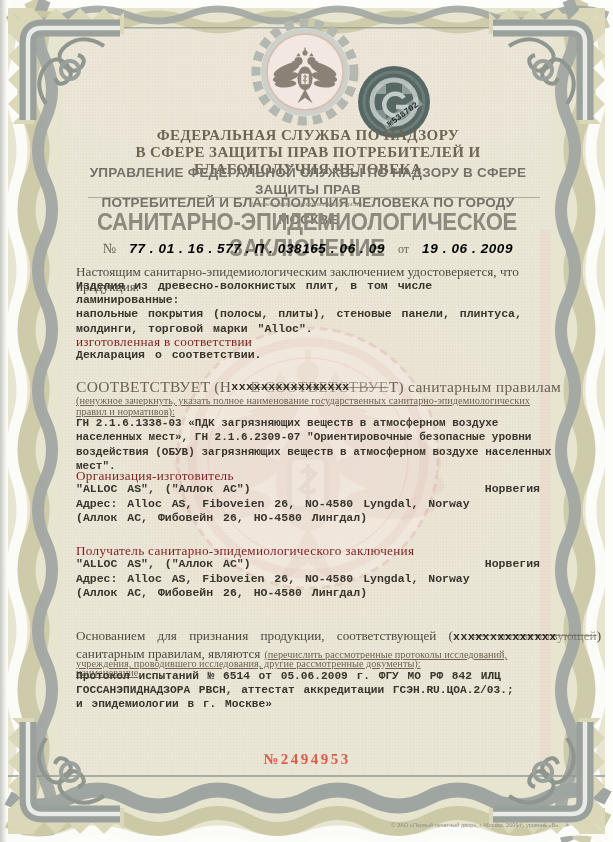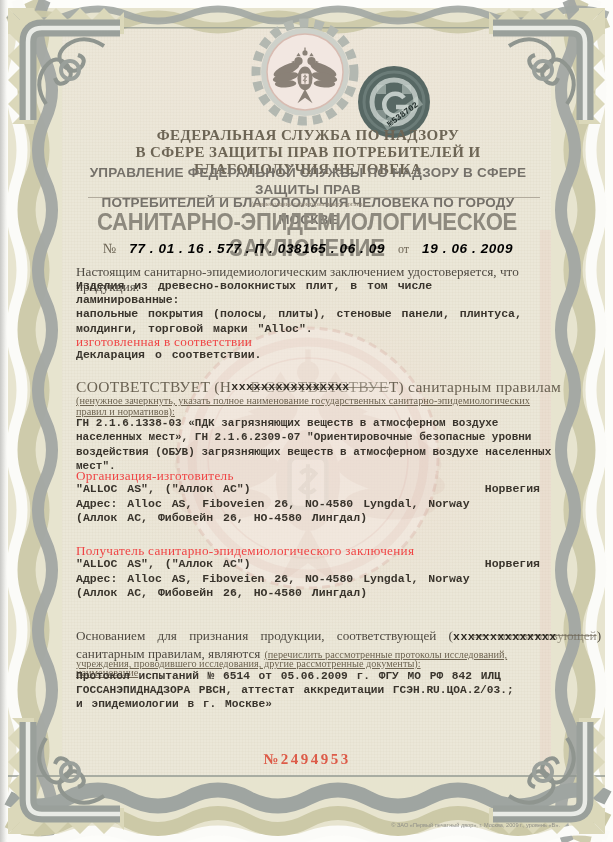--- a/index.html
+++ b/index.html
@@ -25,21 +25,21 @@
   .tinynote{font:400 10px "Liberation Serif",serif;color:#8d8374;transform:scale(.64);transform-origin:50% 0;}
   .doctitle{position:absolute;left:62px;top:209px;width:490px;text-align:center;
         font:700 23.5px/26px "Liberation Sans",sans-serif;color:#8d897e;
         transform:scaleX(.94);transform-origin:50% 0;letter-spacing:-.3px;}
   .numrow{position:absolute;left:76px;top:241px;width:464px;display:flex;justify-content:center;
         align-items:baseline;gap:13px;}
   .numsign{font:400 14px "Liberation Serif",serif;color:#6d6555;}
   .numval{font:italic 700 13.5px "Liberation Sans",sans-serif;color:#000000;letter-spacing:.6px;text-align:right;}
   .otword{font:400 12px "Liberation Serif",serif;color:#6d6555;}
   .seriftext{font:400 13.2px/15px "Liberation Serif",serif;color:#4f4a42;}
-  .seriflabel{font:400 13.2px/15px "Liberation Serif",serif;color:#ef4444;letter-spacing:.3px;}
+  .seriflabel{font:400 13.2px/15px "Liberation Serif",serif;color:#7f1d1d;letter-spacing:.3px;}
   .mono{font:700 11.5px/14.2px "Liberation Mono",monospace;color:#39342c;word-spacing:3px;letter-spacing:0;}
   .mono-sm{font:700 11px/14.4px "Liberation Mono",monospace;color:#39342c;}
   .mono-pr{font:700 11.2px/14.2px "Liberation Mono",monospace;color:#39342c;word-spacing:2px;}
   .smallnote{font:400 10.3px/11.5px "Liberation Serif",serif;color:#6e6451;text-decoration:underline;}
   .compline{font:400 15.5px/18px "Liberation Serif",serif;color:#6a6253;letter-spacing:.3px;white-space:nowrap;}
   .flexrow{display:flex;justify-content:space-between;}
   .masked{position:relative;display:inline-block;white-space:nowrap;padding-left:19px;}
   .masked .orig{color:rgba(106,98,83,.65);text-decoration:line-through;}
   .masked .xover{position:absolute;left:0;top:2px;font:700 11.5px "Liberation Mono",monospace;
         color:#2d2922;letter-spacing:.5px;white-space:nowrap;}

